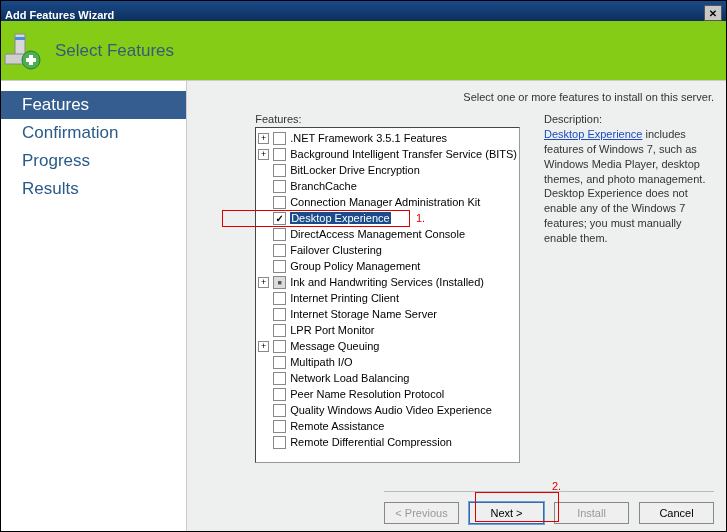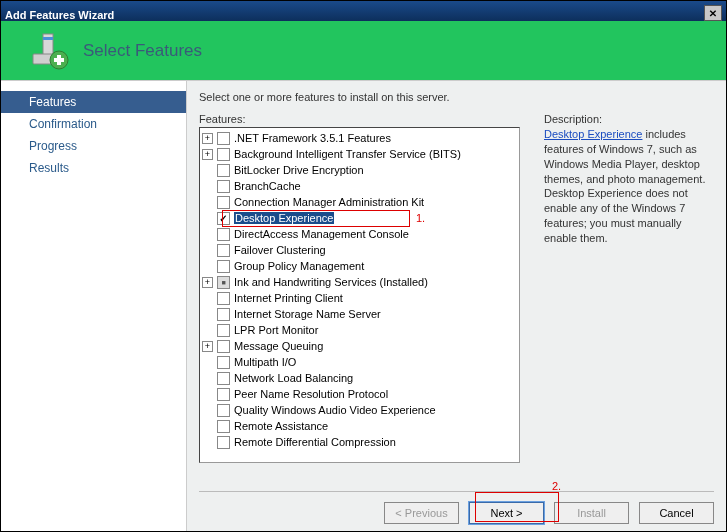--- a/index.html
+++ b/index.html
@@ -28,24 +28,24 @@
   .close-btn {
     width: 18px; height: 16px;
     background: #c8c8c8;
     border: 1px solid #555;
     display: flex; align-items: center; justify-content: center;
     font-family: Arial; font-size: 10px; color: #000;
     cursor: pointer;
   }
   .header {
     height: 60px;
-    background: #22c55e;
+    background: #84cc16;
     display: flex;
     align-items: center;
-    padding: 0 28px;
+    padding: 0 0;
     border-bottom: 1px solid #ccc;
   }
   .header-icon {
     width: 42px; height: 42px;
     position: relative;
     margin-right: 12px;
   }
   .header-icon svg { width: 42px; height: 42px; }
   .header-title {
     font-size: 17px;
@@ -54,36 +54,37 @@
   .body {
     display: flex;
     height: 451px;
   }
   .sidebar {
     width: 185px;
     background: #fff;
     padding: 10px 0 0 0;
   }
   .sidebar-item {
-    padding: 4px 28px;
-    font-size: 12px;
+    padding: 4px 21px;
+    font-size: 17px;
     color: #2a5a8a;
     cursor: pointer;
   }
   .sidebar-item.active {
     background: #365d8f;
     color: #fff;
   }
   .main {
     flex: 1;
     background: #eef0f0;
     border-left: 1px solid #ccc;
     padding: 10px 12px 8px 12px;
     display: flex;
     flex-direction: column;
+    align-items: flex-end;
   }
   .instr { color: #333; margin-bottom: 10px; }
   .content-row { display: flex; flex: 1; gap: 24px; min-height: 0; }
   .left-col { flex: 1; display: flex; flex-direction: column; min-width: 0; }
   .right-col { width: 170px; }
   .col-label { color: #333; margin-bottom: 2px; }
   .treebox {
     flex: 1;
     background: #fff;
     border: 1px inset #999;

